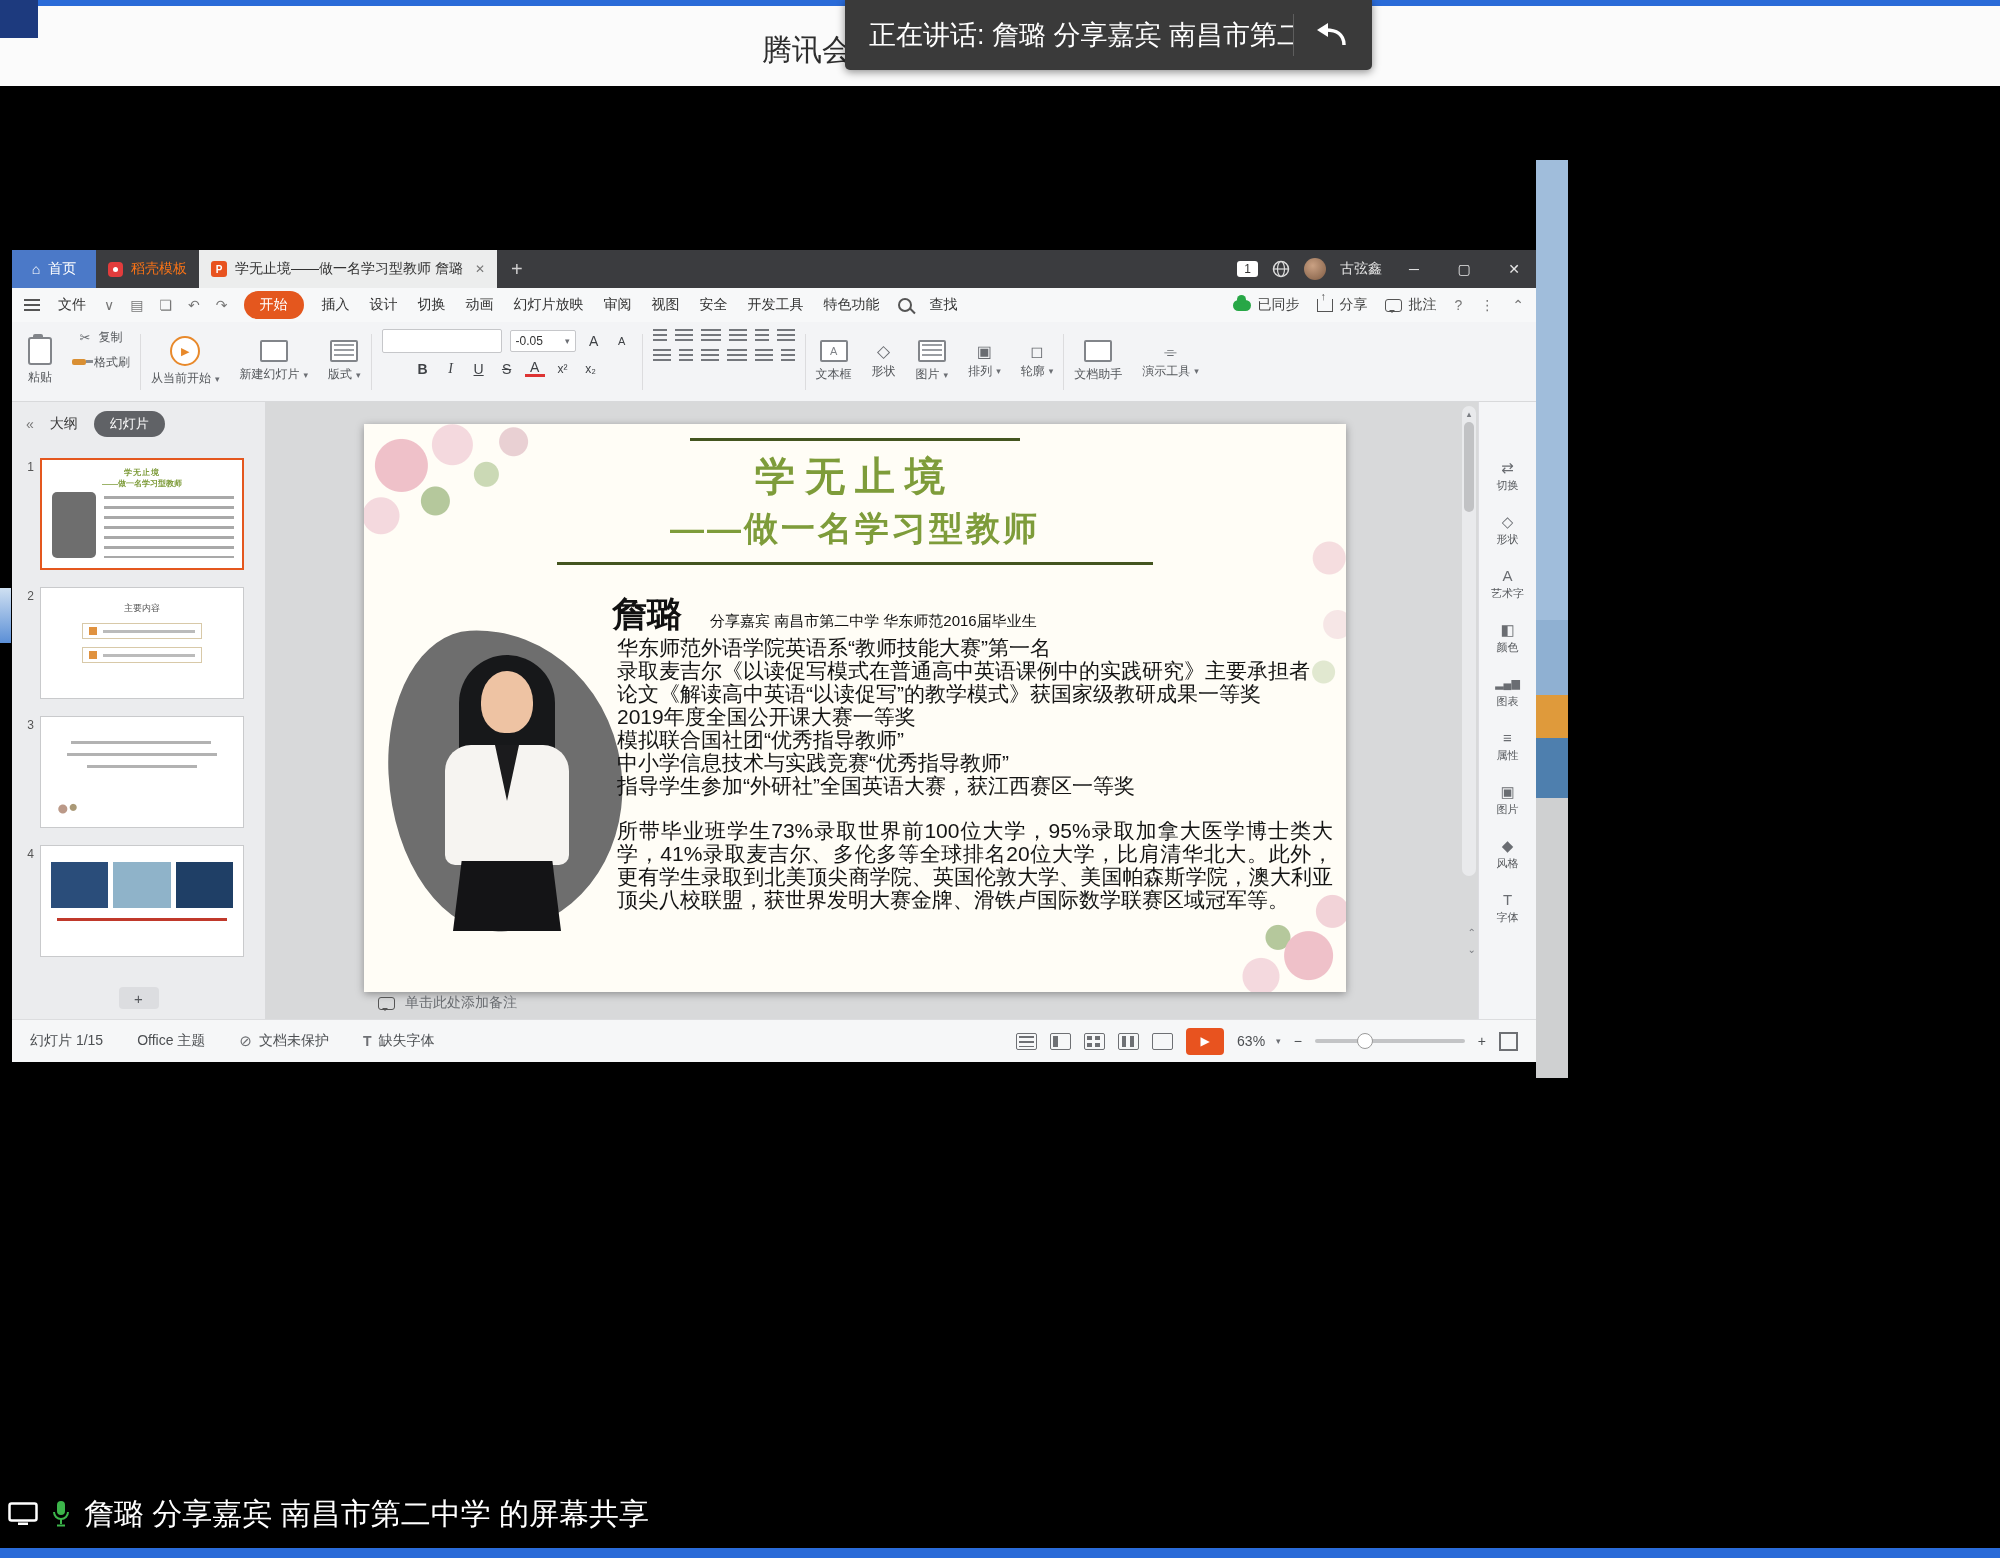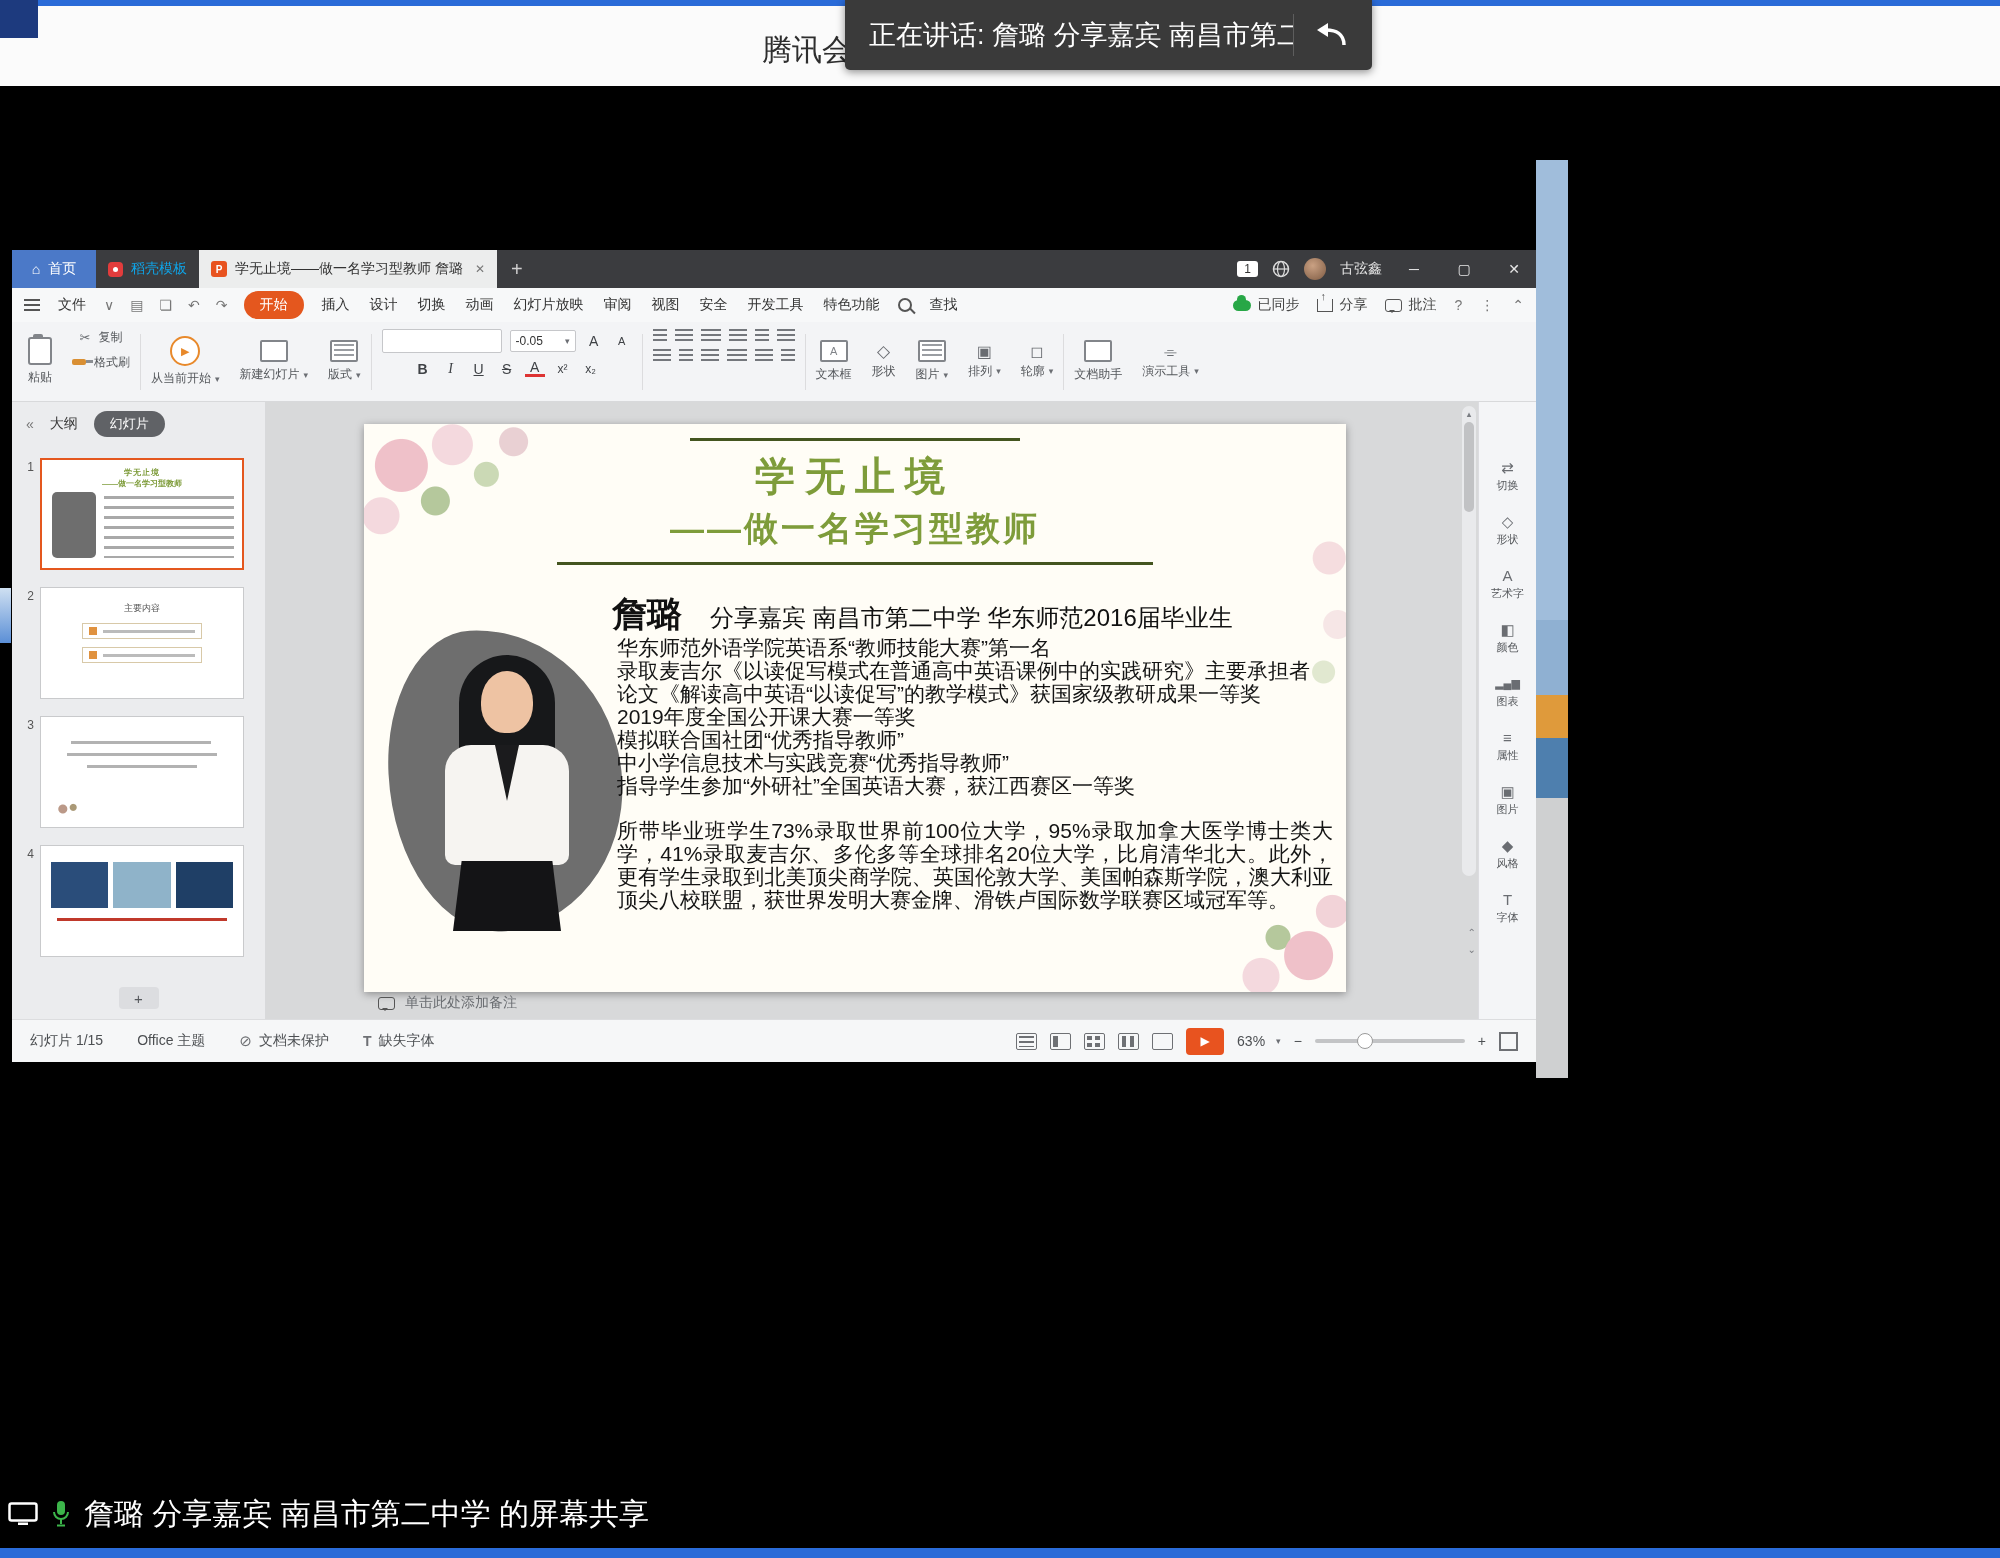--- a/index.html
+++ b/index.html
@@ -25,21 +25,21 @@
                  background:linear-gradient(#cfe0f2,#5b8fd6);}
 
   
   #wps{position:absolute;left:12px;top:164px;width:1524px;height:812px;background:#fff;
        display:flex;flex-direction:column;}
 
   
   .tabbar{height:38px;background:#3b3c3f;display:flex;align-items:stretch;flex:none;}
   .tab{display:flex;align-items:center;padding:0 12px;font-size:14px;gap:8px;white-space:nowrap;}
   .tab-home{background:#4b79c8;color:#fff;justify-content:center;width:84px;box-sizing:border-box;}
-  .tab-docer{color:#0ea5e9;}
+  .tab-docer{color:#f97316;}
   .tab-doc{background:#eceded;color:#333;max-width:312px;}
   .tab-doc .lbl{overflow:hidden;text-overflow:ellipsis;max-width:236px;}
   .docer-logo{width:15px;height:15px;background:#e23c3c;border-radius:4px;position:relative;flex:none;}
   .docer-logo::after{content:"";position:absolute;left:5px;top:5px;width:5px;height:5px;background:#fff;border-radius:50%;}
   .ppt-ico{width:16px;height:16px;background:#e8531f;border-radius:3px;color:#fff;font-size:10px;font-weight:bold;
            display:flex;align-items:center;justify-content:center;flex:none;}
   .tab-close{color:#777;font-size:12px;margin-left:4px;}
   .newtab{color:#cfcfcf;font-size:20px;padding:0 14px;display:flex;align-items:center;}
   .tab-right{margin-left:auto;display:flex;align-items:center;gap:14px;padding-right:4px;color:#e6e6e6;}
   .badge{background:#fff;color:#333;font-size:12px;padding:1px 7px;border-radius:3px;}
@@ -127,21 +127,21 @@
 
   
   .canvas{flex:1;position:relative;background:#d8d9da;min-width:0;}
   .slide{position:absolute;left:98px;top:22px;width:982px;height:568px;background:#fffdf6;
          box-shadow:0 2px 8px rgba(0,0,0,.35);overflow:hidden;}
   .rule{height:3px;background:#44551f;margin:0 auto;}
   .s-title1{color:#7e9c3a;font-weight:bold;font-size:40px;letter-spacing:10px;text-align:center;margin-top:8px;}
   .s-title2{color:#7e9c3a;font-weight:bold;font-size:34px;letter-spacing:3px;text-align:center;margin-top:2px;}
   .s-namerow{margin:26px 0 0 248px;display:flex;align-items:baseline;gap:28px;}
   .s-name{font-size:35px;font-weight:bold;color:#111;}
-  .s-meta{font-size:24px;color:#111;white-space:nowrap;}
+  .s-meta{font-size:15px;color:#111;white-space:nowrap;}
   .s-photo{position:absolute;left:25px;top:205px;width:233px;height:302px;}
   .ph-bg{position:absolute;inset:0;background:#6e6e6e;border-radius:38% 62% 55% 45%/46% 52% 48% 54%;transform:rotate(-3deg);}
   .ph-hair{position:absolute;left:70px;top:26px;width:96px;height:196px;background:#17181a;border-radius:48px 48px 40px 40px;}
   .ph-face{position:absolute;left:92px;top:42px;width:52px;height:62px;background:#eec3a3;border-radius:50% 50% 45% 45%;}
   .ph-jacket{position:absolute;left:56px;top:116px;width:124px;height:120px;background:#f6f4f1;border-radius:26px 26px 10px 10px;}
   .ph-v{position:absolute;left:106px;top:116px;width:24px;height:56px;background:#1b1b1d;clip-path:polygon(0 0,100% 0,50% 100%);}
   .ph-skirt{position:absolute;left:64px;top:232px;width:108px;height:70px;background:#141416;clip-path:polygon(8% 0,92% 0,100% 100%,0 100%);}
   .s-text{position:absolute;left:253px;top:212px;width:716px;font-size:21px;line-height:23px;color:#141414;}
   .s-para{margin-top:22px;text-align:justify;line-height:23px;}
   .flor{position:absolute;pointer-events:none;opacity:.85;}

